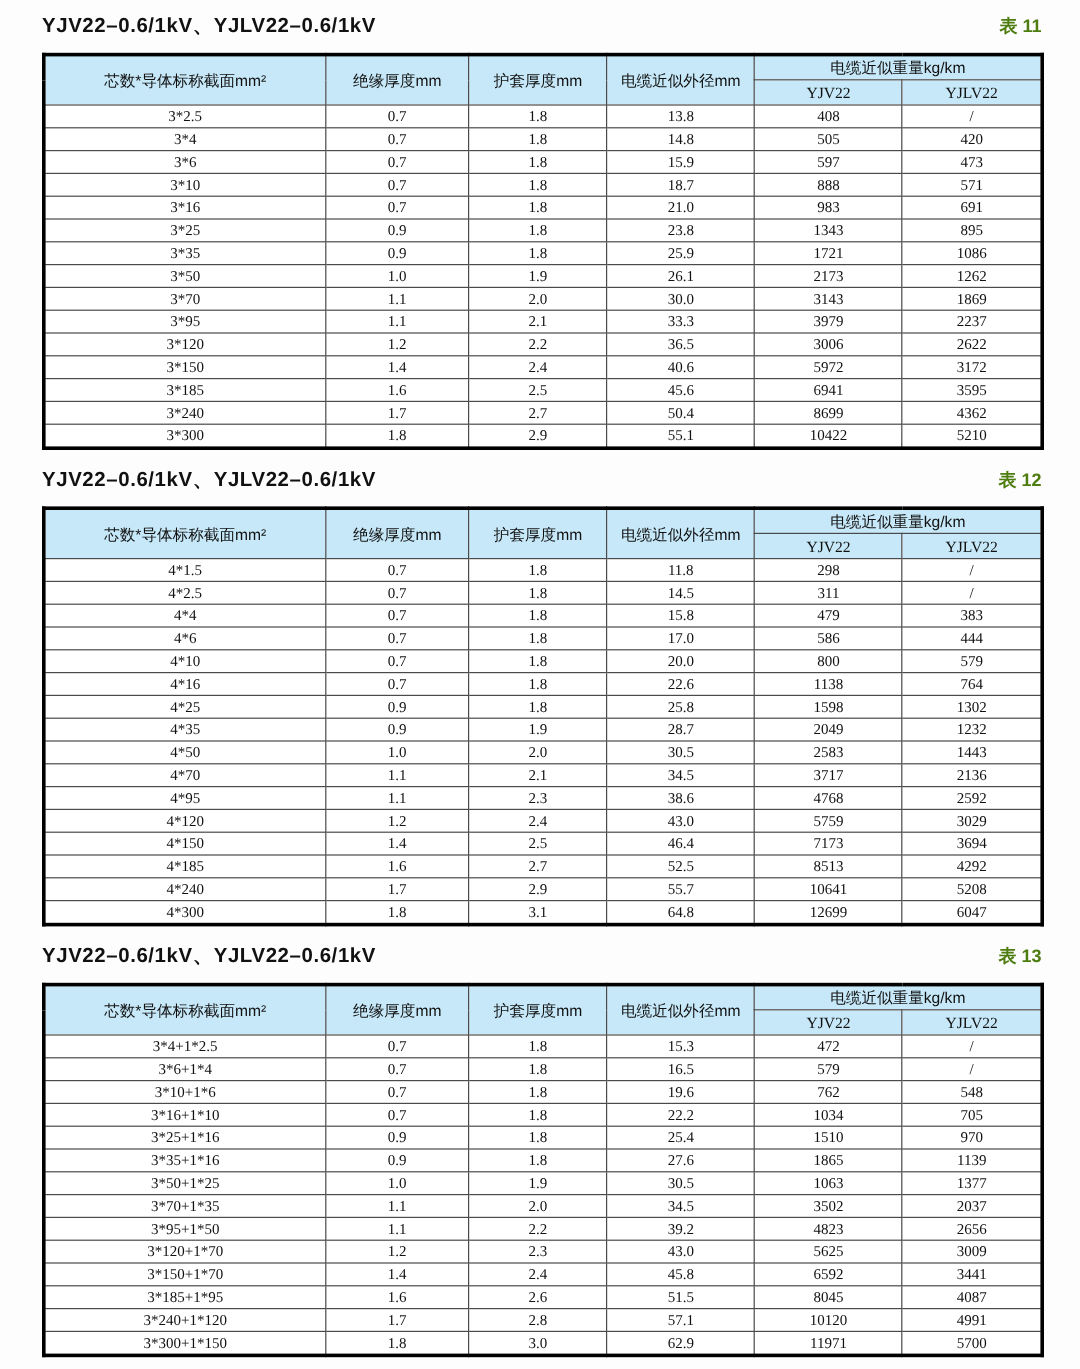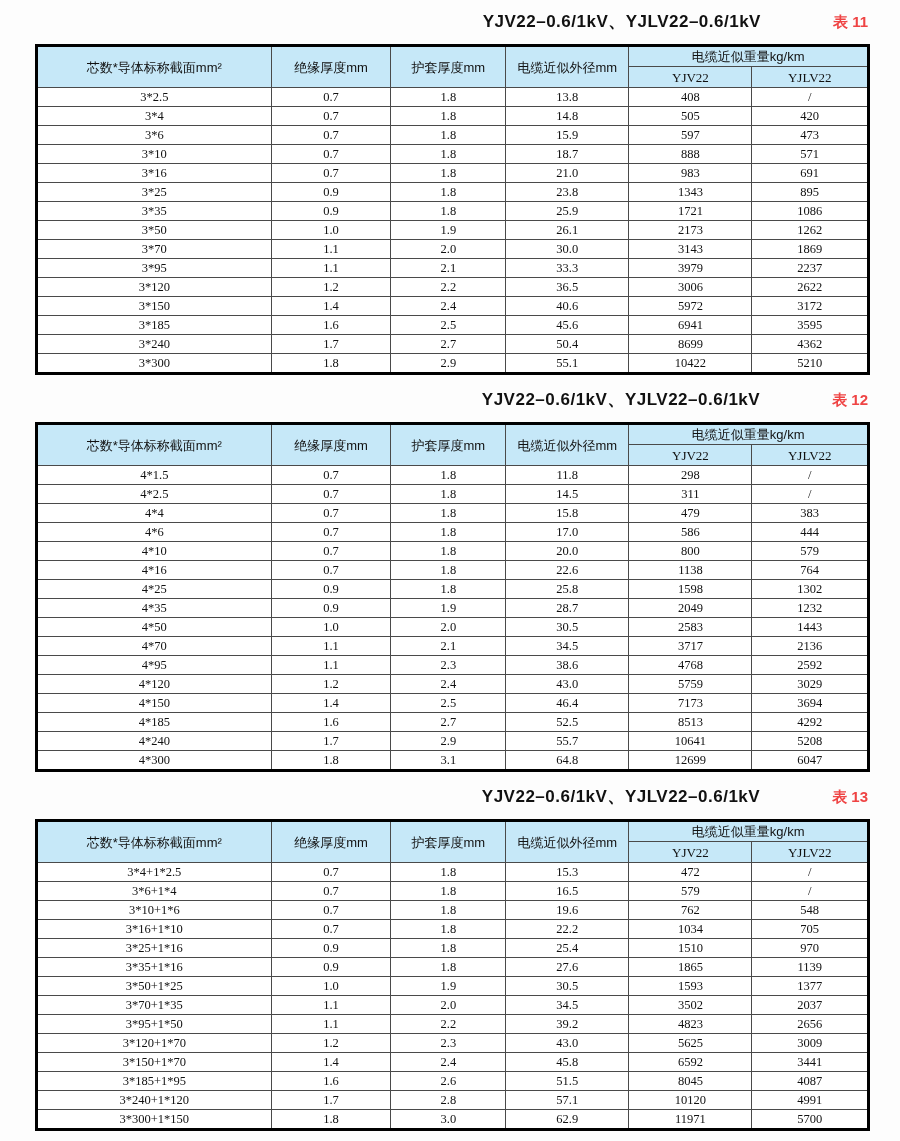--- a/index.html
+++ b/index.html
@@ -7,37 +7,37 @@
   body {
     background: #fdfdfd;
     font-family: "Liberation Sans", sans-serif;
     color: #1a1a1a;
     padding: 10px 30px 0 35px;
   }
   .section { margin-top: 0; }
   .section + .section { margin-top: 13px; }
   .title-row {
     display: flex;
-    justify-content: flex-end;
+    justify-content: space-between;
     align-items: baseline;
     height: 26px;
     margin-bottom: 8px;
   }
   .doc-title {
     font-size: 17px;
     font-weight: 600;
     letter-spacing: 0.5px;
     color: #111;
   }
   .table-label {
     font-size: 15px;
     font-weight: 600;
     margin-left: 72px;
     margin-right: 2px;
-    color: #ef4444;
+    color: #4d7c0f;
   }
   table {
     width: 100%;
     border-collapse: collapse;
     table-layout: fixed;
     border: 3px solid #000000;
     background: #ffffff;
   }
   th, td {
     border: 1px solid #4a4a4a;
@@ -462,21 +462,21 @@
           <td>1.8</td>
           <td>27.6</td>
           <td>1865</td>
           <td>1139</td>
         </tr>
         <tr>
           <td>3*50+1*25</td>
           <td>1.0</td>
           <td>1.9</td>
           <td>30.5</td>
-          <td>1593</td>
+          <td>1063</td>
           <td>1377</td>
         </tr>
         <tr>
           <td>3*70+1*35</td>
           <td>1.1</td>
           <td>2.0</td>
           <td>34.5</td>
           <td>3502</td>
           <td>2037</td>
         </tr>

